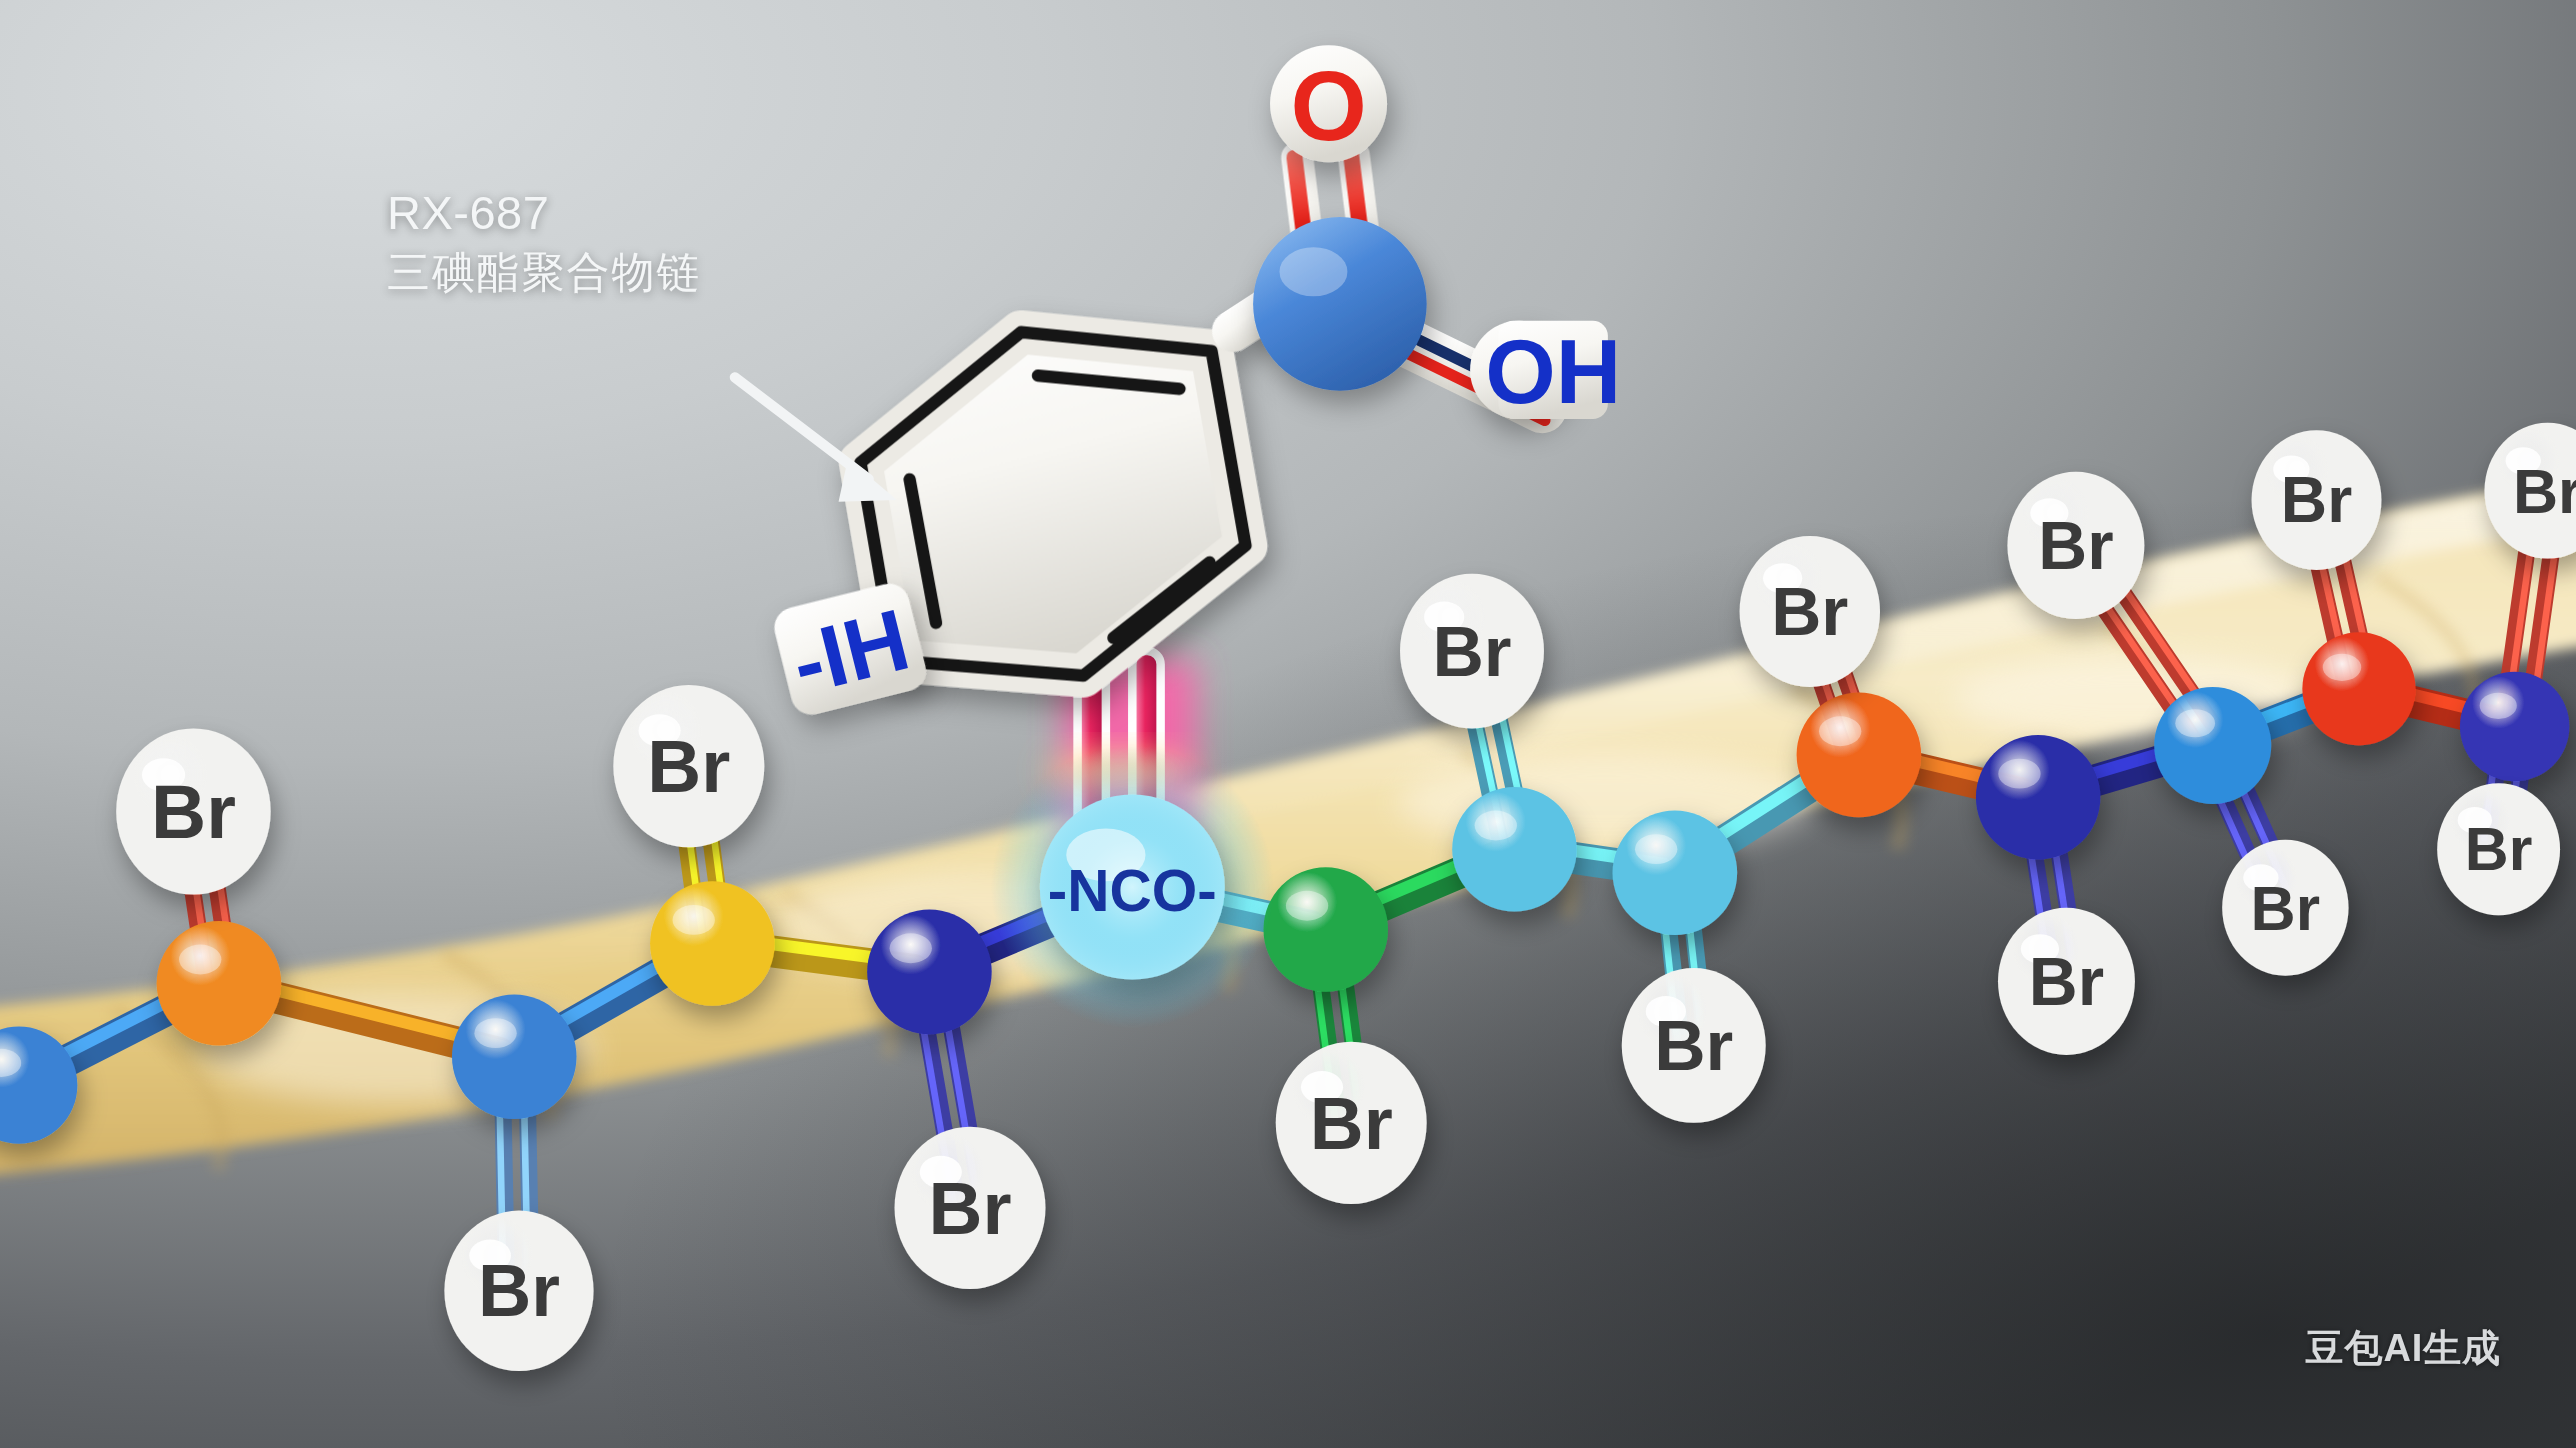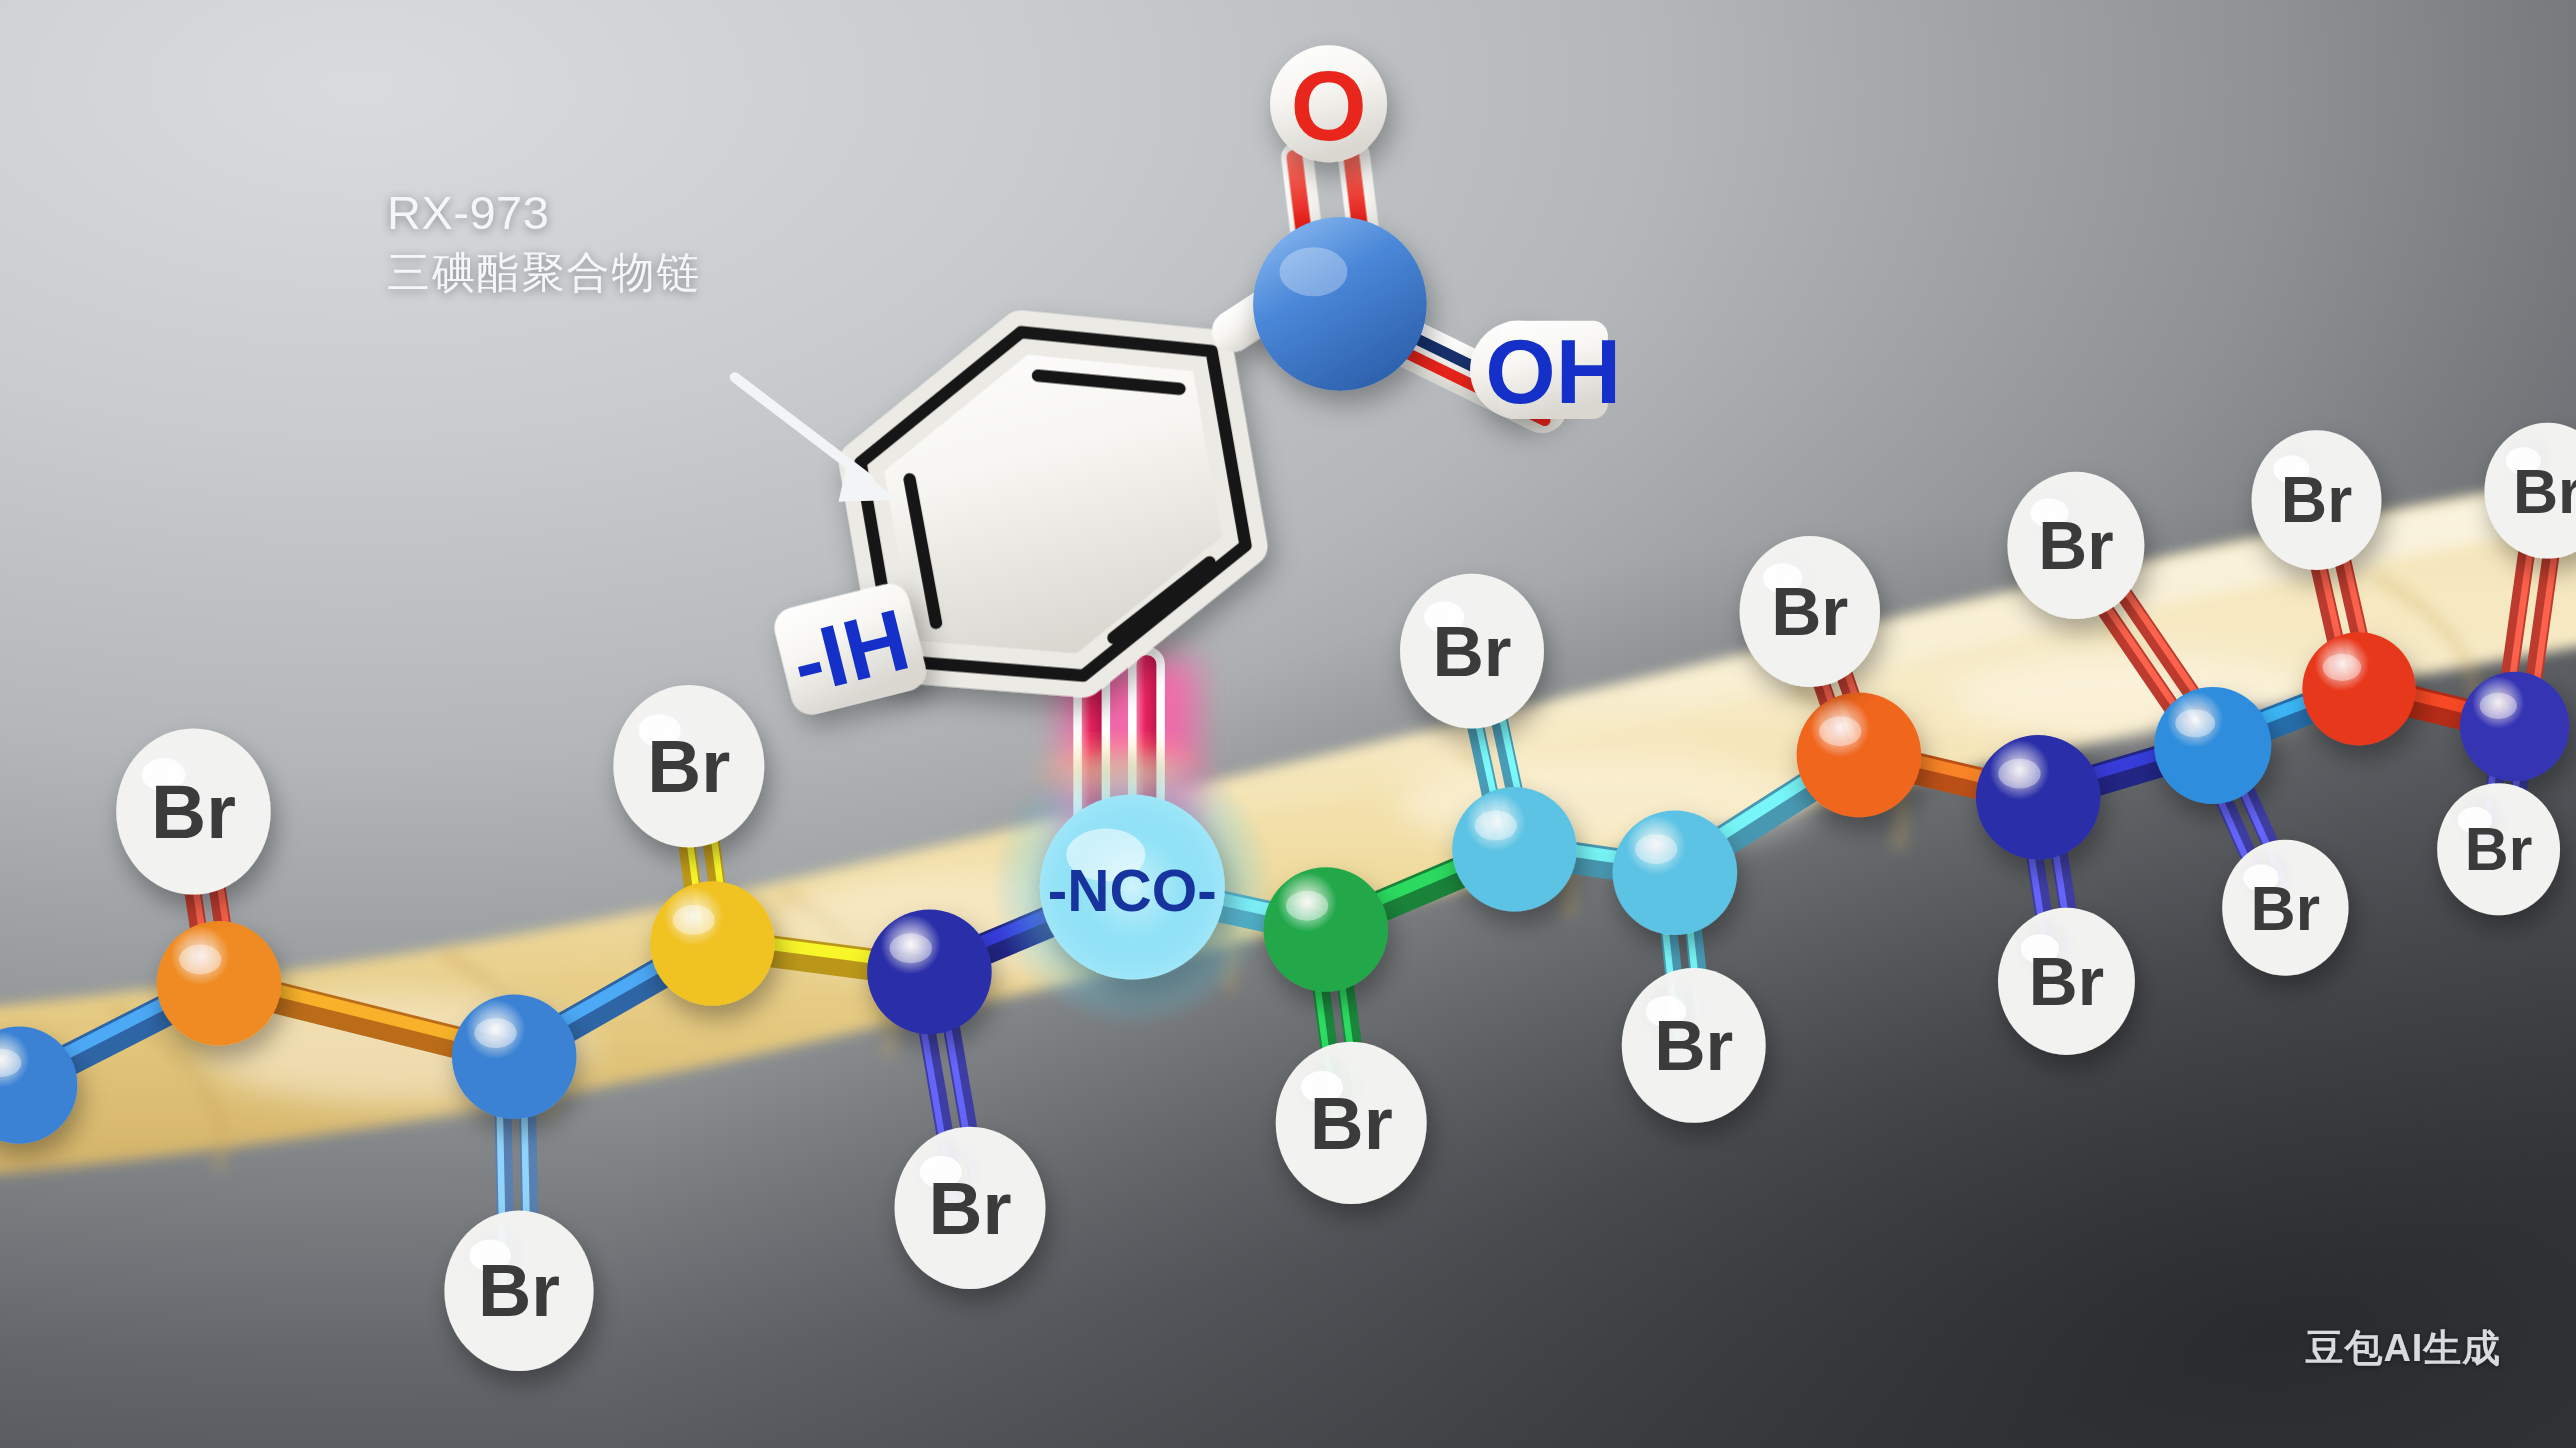--- a/index.html
+++ b/index.html
@@ -556,21 +556,21 @@
     <g>
       <circle cx="1200" cy="940" r="150" fill="url(#glowNCO)"></circle>
       <circle cx="1200" cy="940" r="98" fill="#9fe6f8" filter="url(#fsh)"></circle>
       <circle cx="1200" cy="940" r="98" fill="url(#glowNCO)" opacity=".7"></circle>
       <ellipse cx="1172" cy="906" rx="42" ry="28" fill="#ffffff" opacity=".55"></ellipse>
       <text class="labelTxt" x="1200" y="944" font-size="62" fill="#17349e">-NCO-</text>
     </g>
   </svg>
 
   <div class="annot">
-    <div class="l1">RX-973</div>
+    <div class="l1">RX-687</div>
     <div class="l2">三碘酯聚合物链</div>
   </div>
 
   <svg class="arrow" viewBox="0 0 220 190">
     <line x1="8" y1="10" x2="150" y2="118" stroke="#f2f4f5" stroke-width="11" stroke-linecap="round"></line>
     <polygon points="128,96 180,140 118,142" fill="#f2f4f5"></polygon>
   </svg>
 
   <div class="wm">豆包AI生成</div>
 

